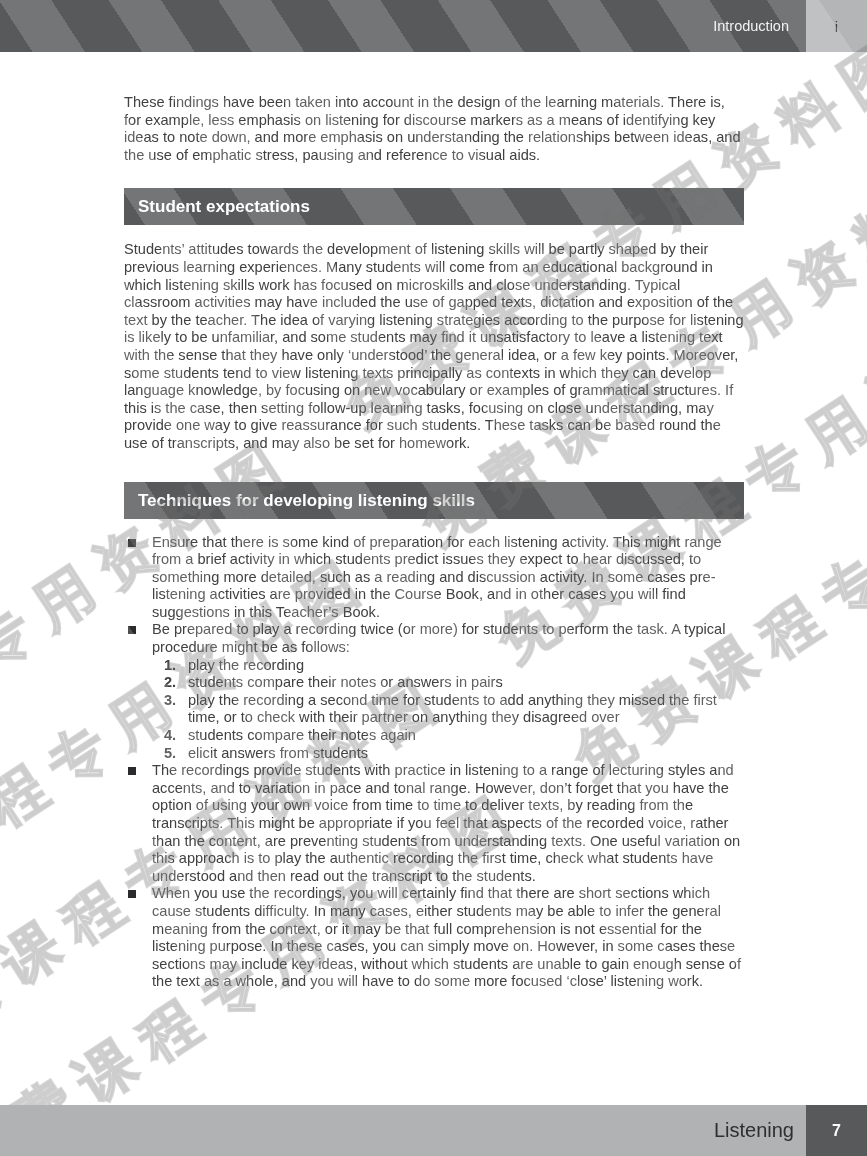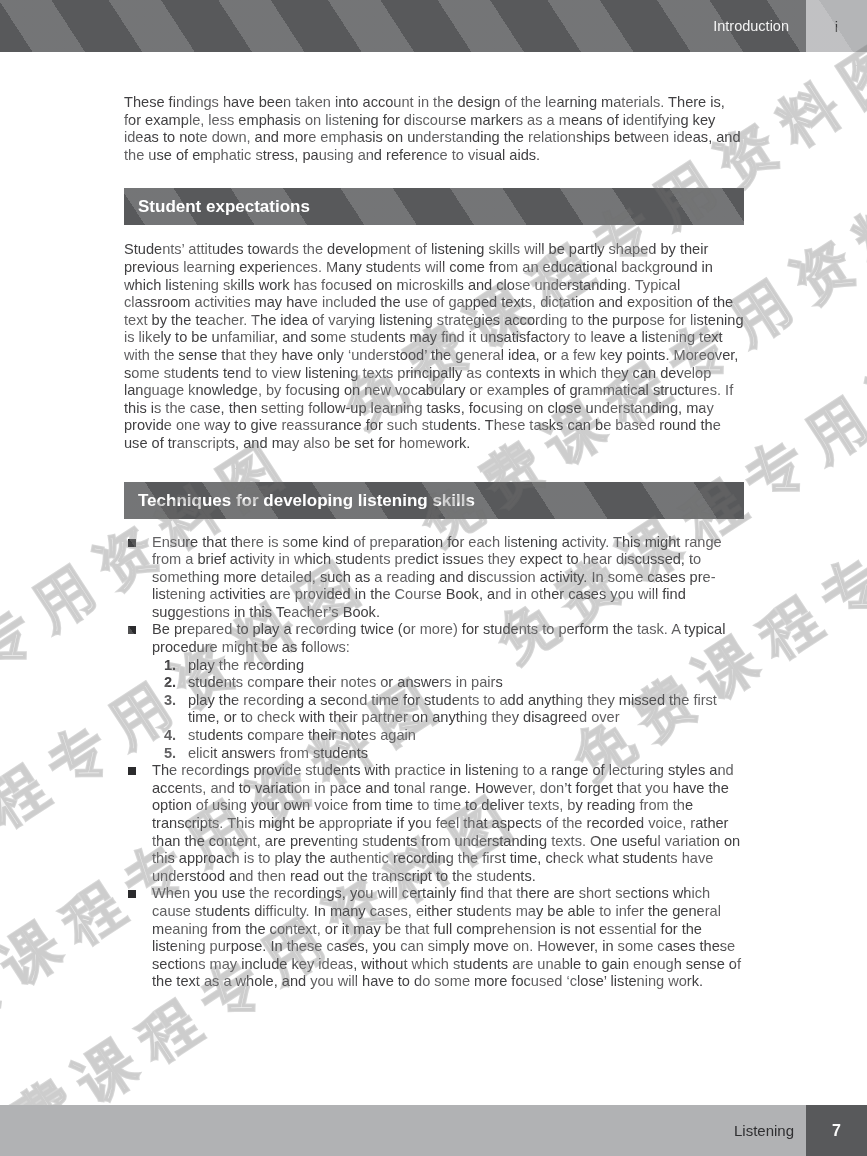--- a/index.html
+++ b/index.html
@@ -47,21 +47,21 @@
   .step { display:flex; }
   .step-num { font-weight:bold; width:24px; flex:none; }
   .step-text { flex:1; }
   
   .footer-bar {
     position:absolute; bottom:0; left:0; width:806px; height:51px;
     background:var(--footer-bg, #b1b2b4);
     display:flex; align-items:center; justify-content:flex-end;
     padding-right:12px;
   }
-  .footer-label { color:#2f2f31; font-size:15px; }
+  .footer-label { color:#2f2f31; font-size:20px; }
   .footer-page {
     position:absolute; bottom:0; left:806px; width:61px; height:51px;
     background:var(--bar-dark, #58595b); color:#fafafa;
     display:flex; align-items:center; justify-content:center;
     font-size:16px; font-weight:bold;
   }
   
   .watermark { position:absolute; inset:0; pointer-events:none; overflow:hidden; }
   .wm-stripes {
     position:absolute; inset:-25%;

